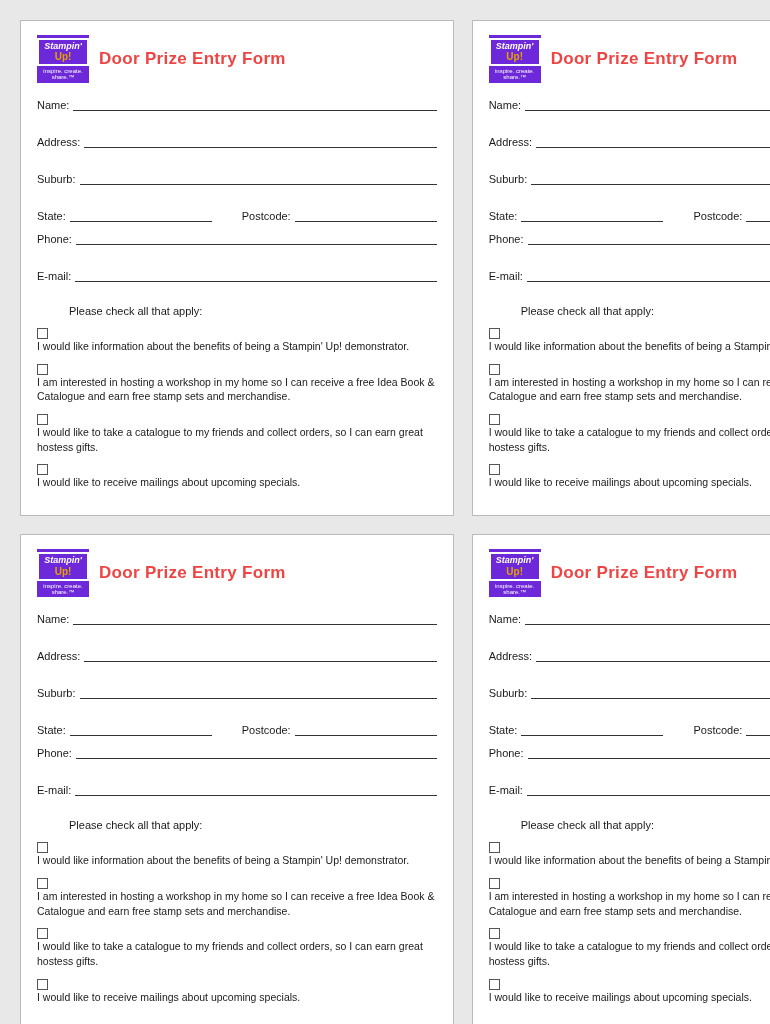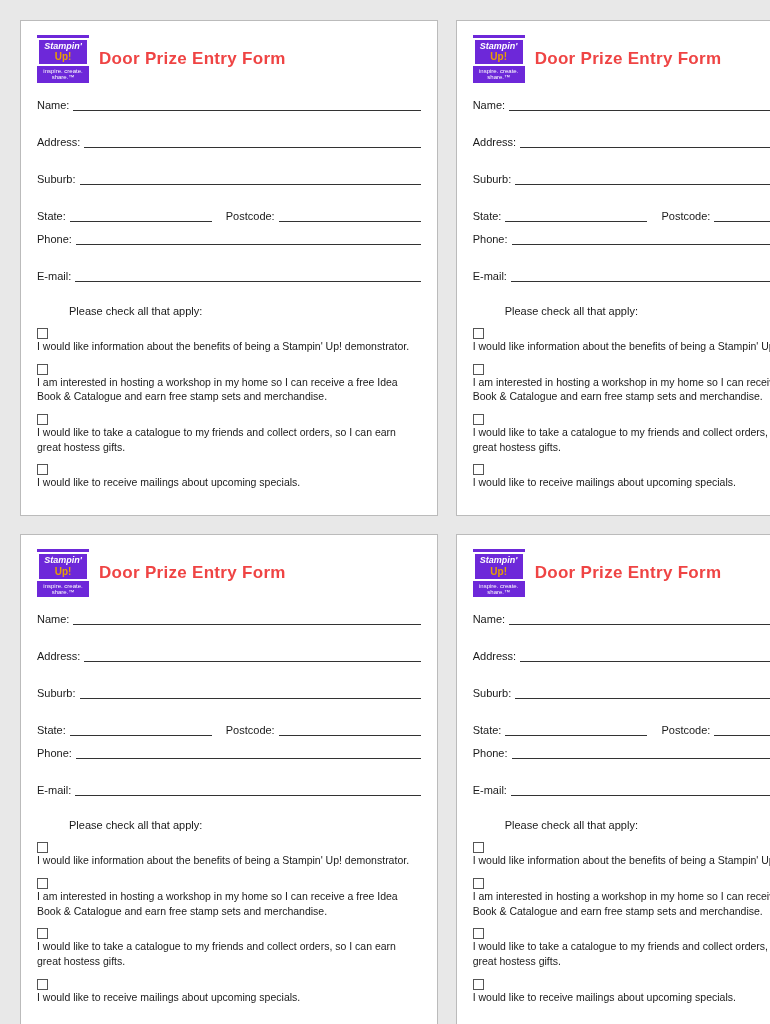--- a/index.html
+++ b/index.html
@@ -96,21 +96,21 @@
       border: none;
       border-bottom: 1px solid #333;
       height: 14px;
       background: transparent;
       outline: none;
       font-size: 11px;
     }
     .field-row-split {
       display: flex;
       margin-bottom: 9px;
-      gap: 4px;
+      gap: 20px;
     }
     .field-group {
       display: flex;
       align-items: flex-end;
       flex: 1;
     }
     .field-group-postcode {
       display: flex;
       align-items: flex-end;
       flex: 0.7;

